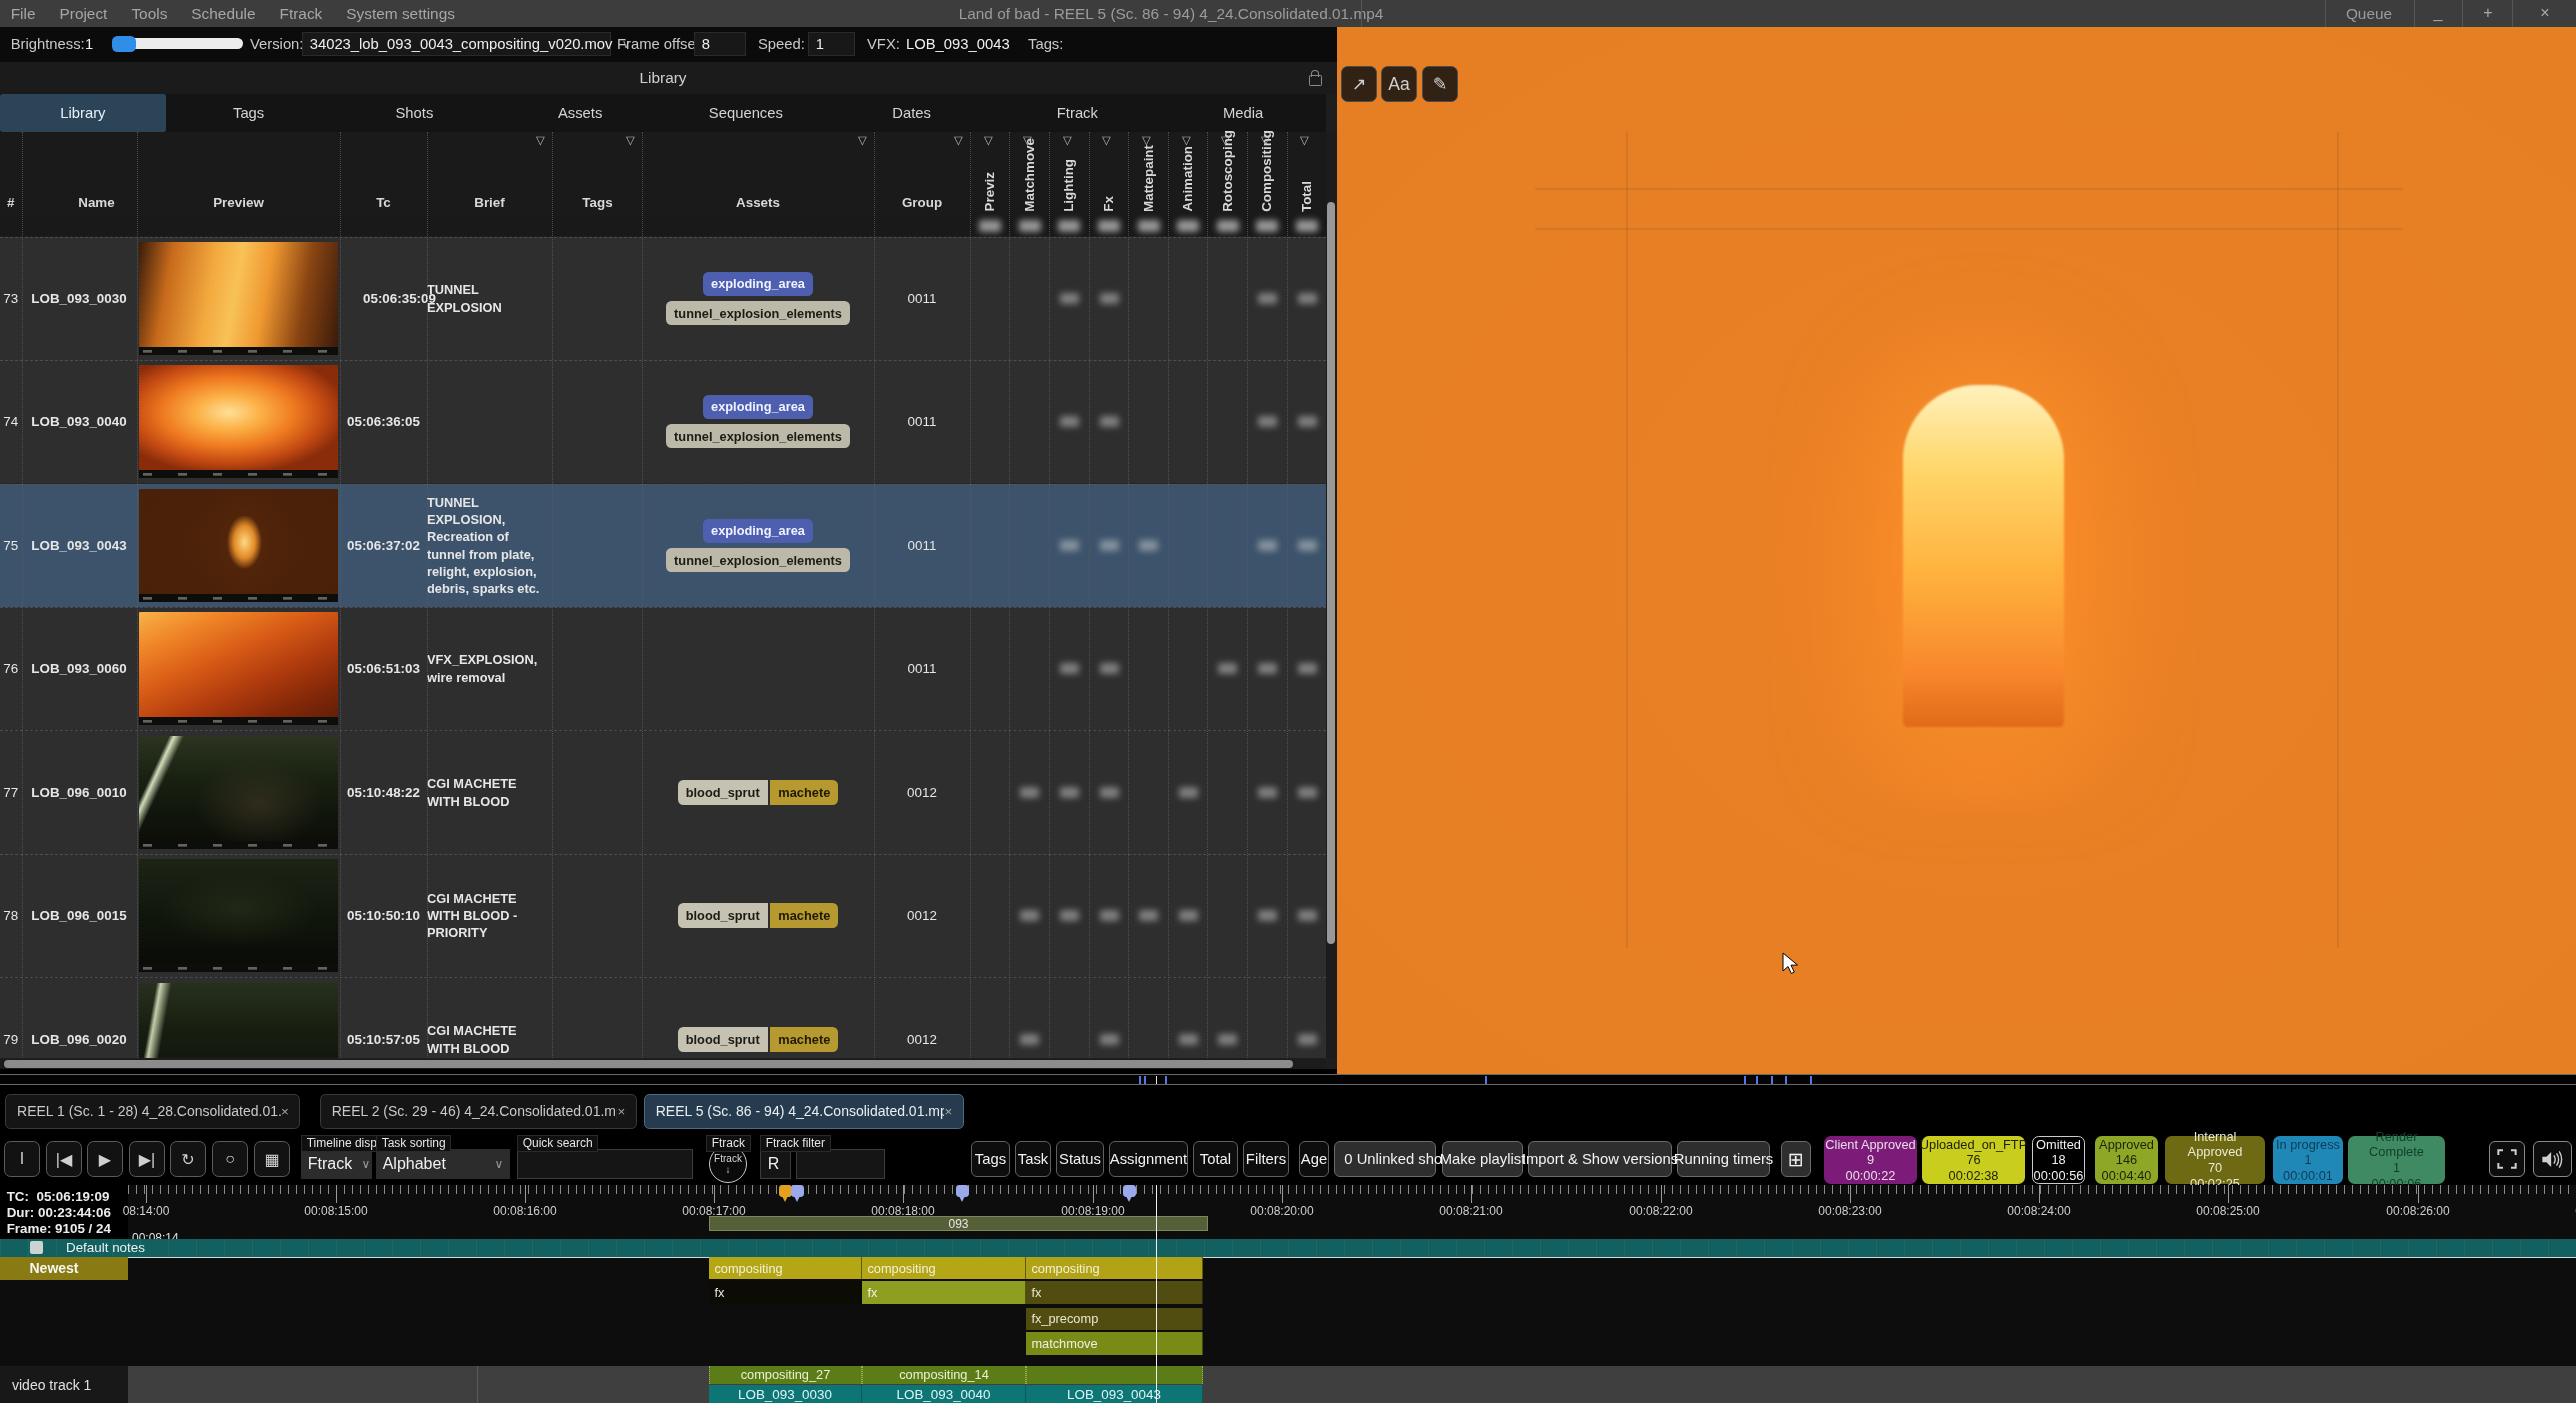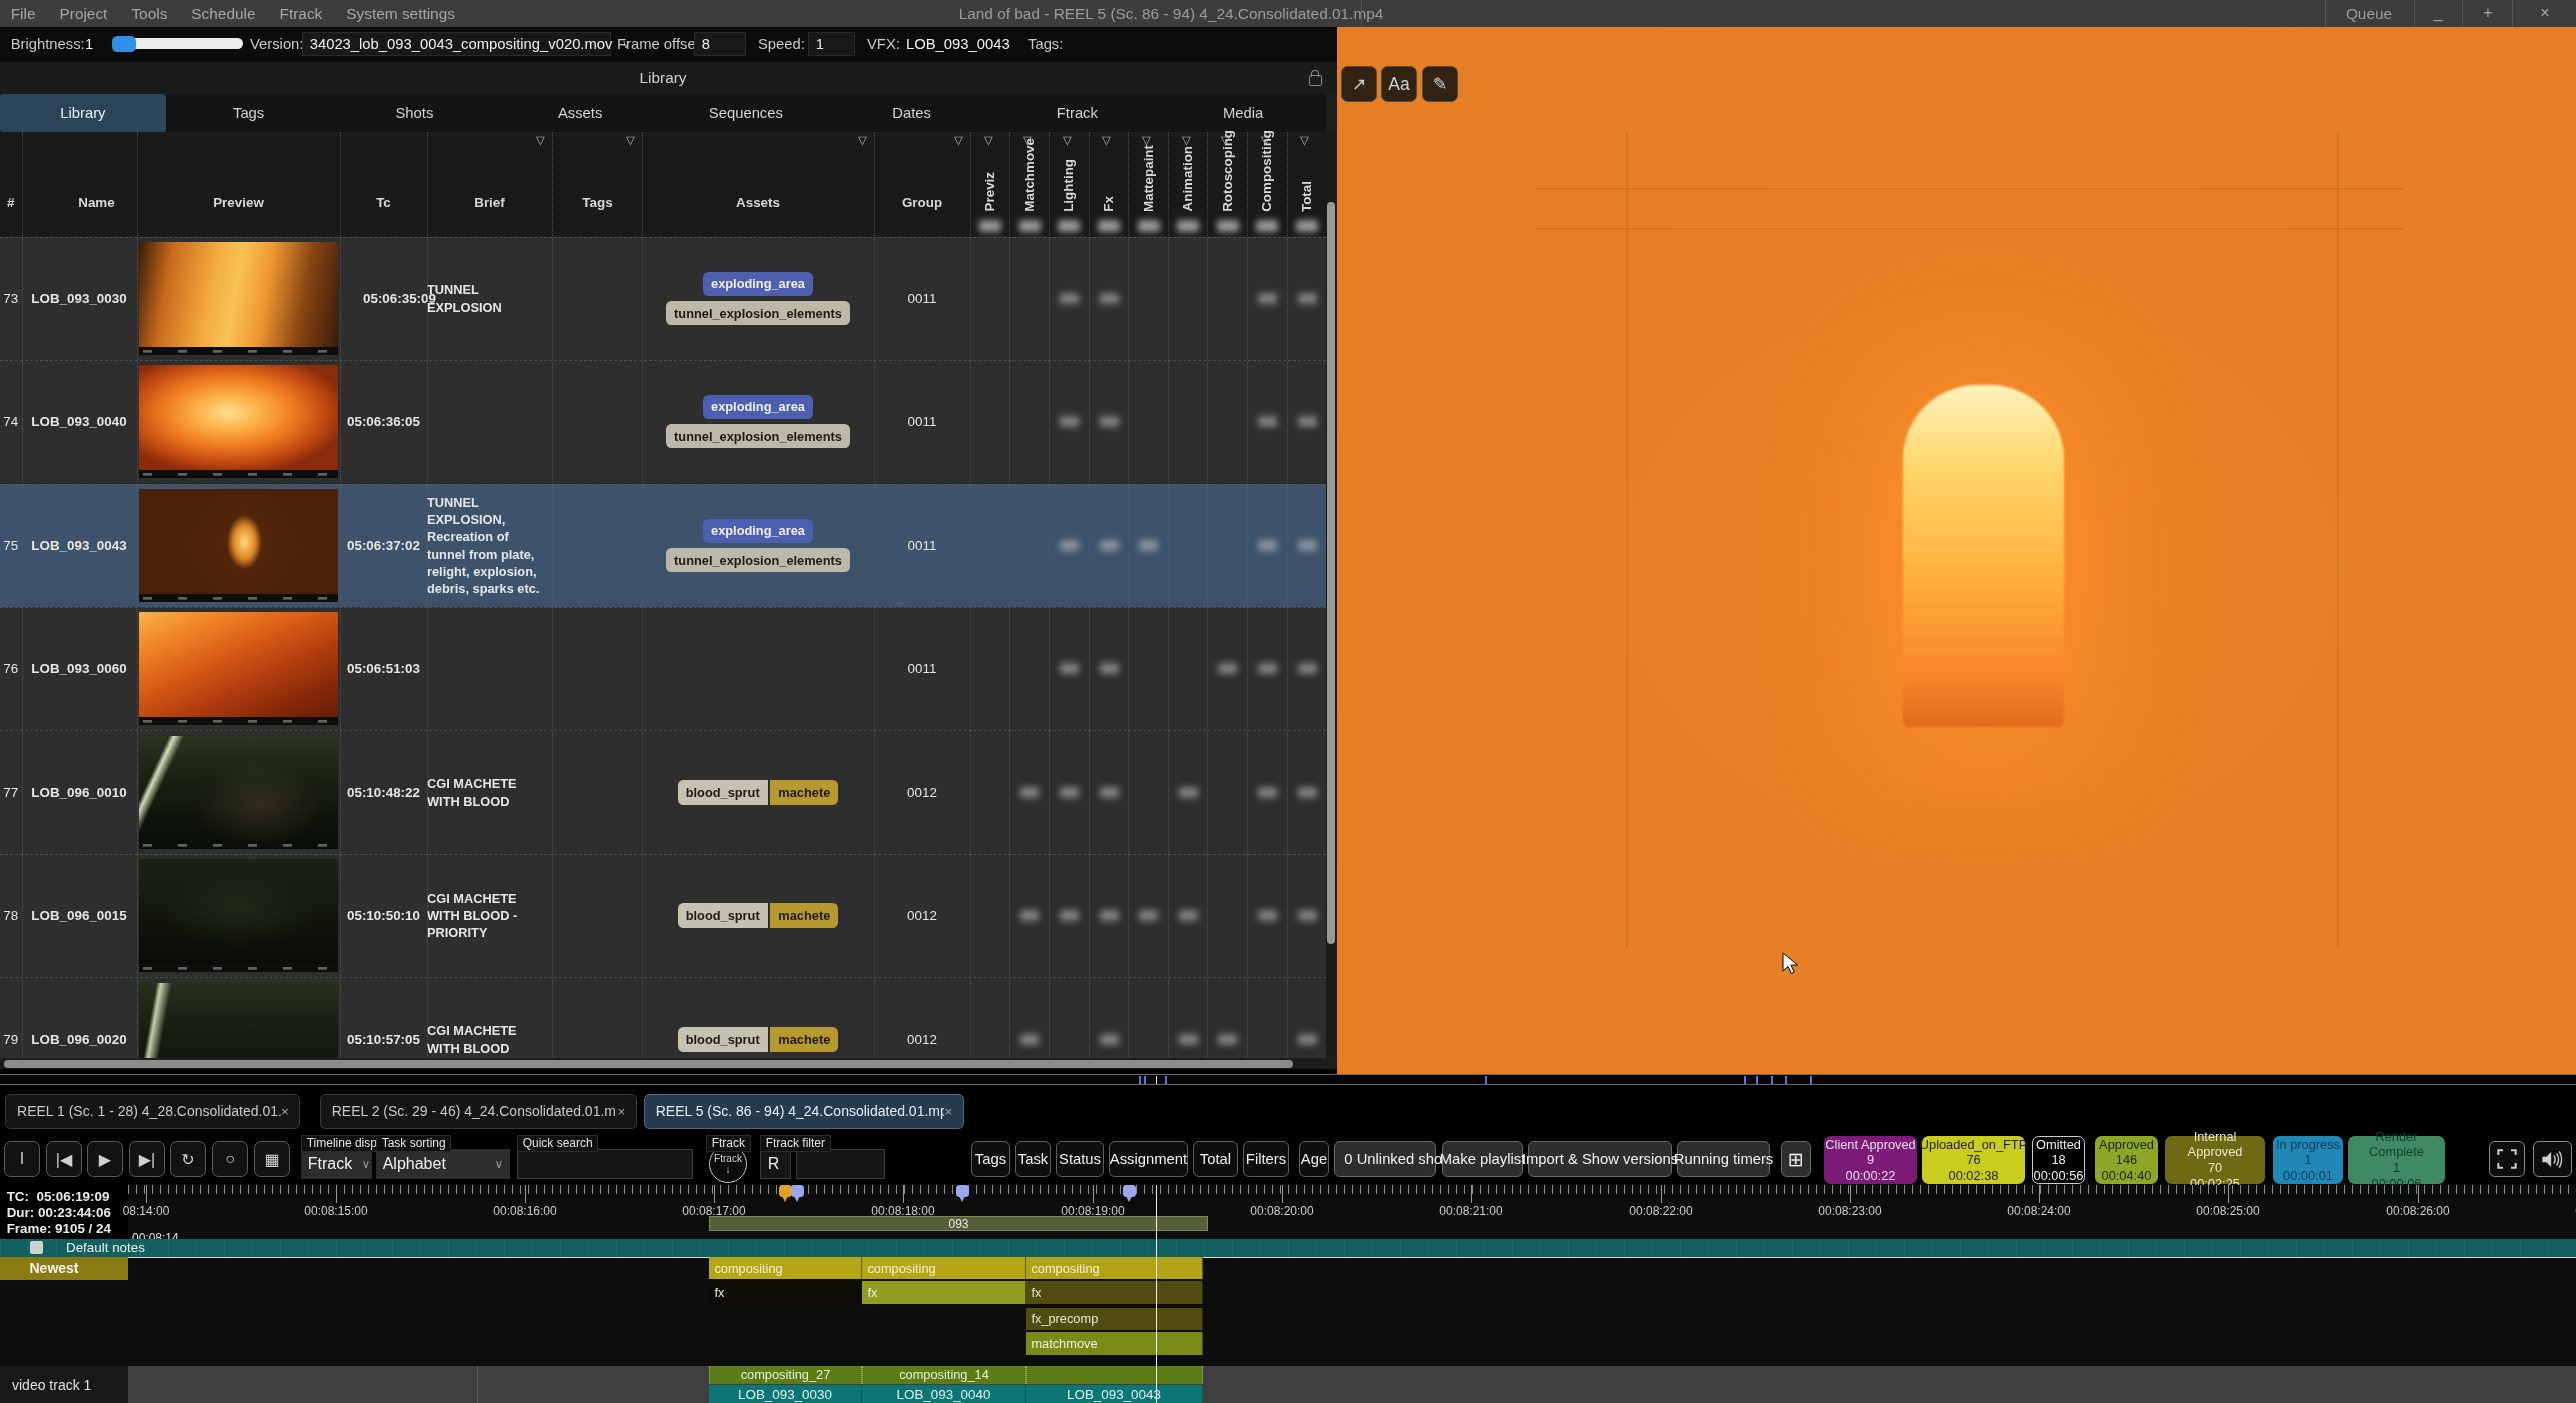--- a/index.html
+++ b/index.html
@@ -387,20 +387,21 @@
         </div>
         <div class="rcell" style="left: 1287px; width: 40px;">
           <div class="smudge"></div>
         </div>
       </div>
       <div class="lib-row" style="top: 370px;">
         <div class="rcell" style="left: 0px; width: 21.5px;">76</div>
         <div class="rcell rname" style="left: 21.5px; width: 115px;">LOB_093_0060</div>
         <div class="thumb t76 slate"></div>
         <div class="rcell rtc" style="left: 340px; width: 87px;">05:06:51:03</div>
+        <div class="rcell left rbrief" style="left: 427px; width: 125px;">VFX_EXPLOSION, wire removal</div>
         <div class="rcell" style="left: 642px; width: 232px;">
           <div class="assets"></div>
         </div>
         <div class="rcell" style="left: 874px; width: 96px;">0011</div>
         <div class="rcell" style="left: 1049px; width: 40px;">
           <div class="smudge"></div>
         </div>
         <div class="rcell" style="left: 1089px; width: 40px;">
           <div class="smudge"></div>
         </div>

